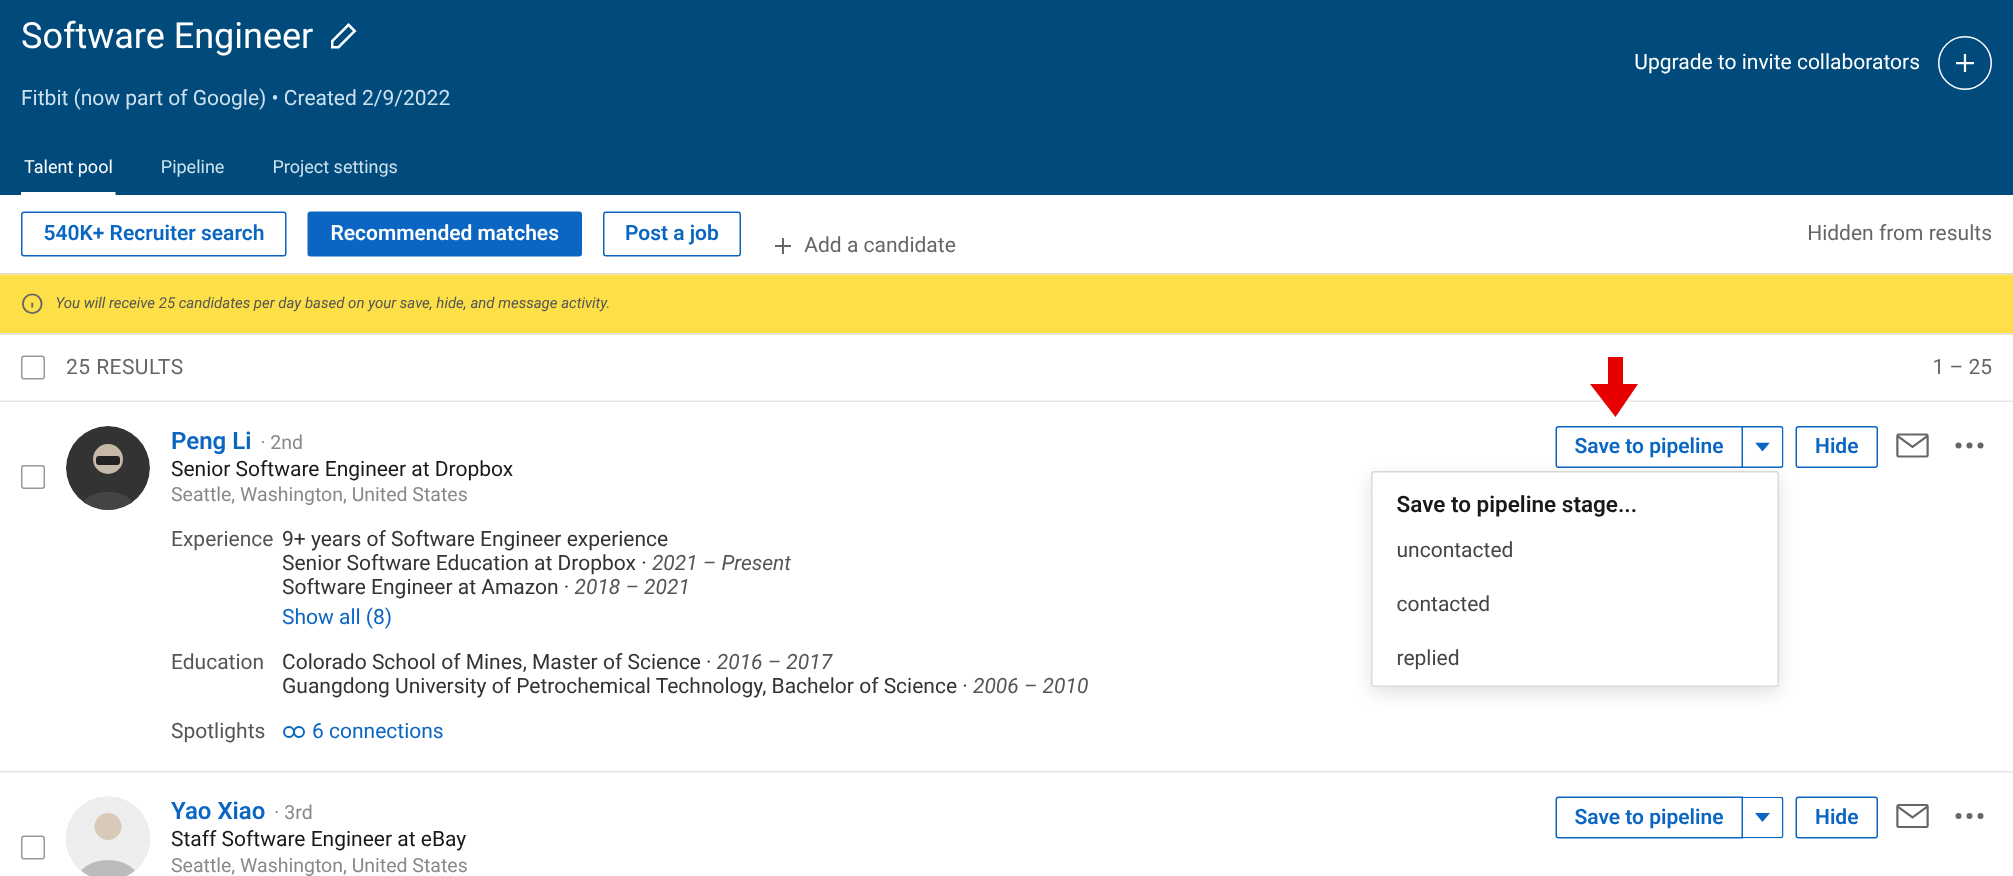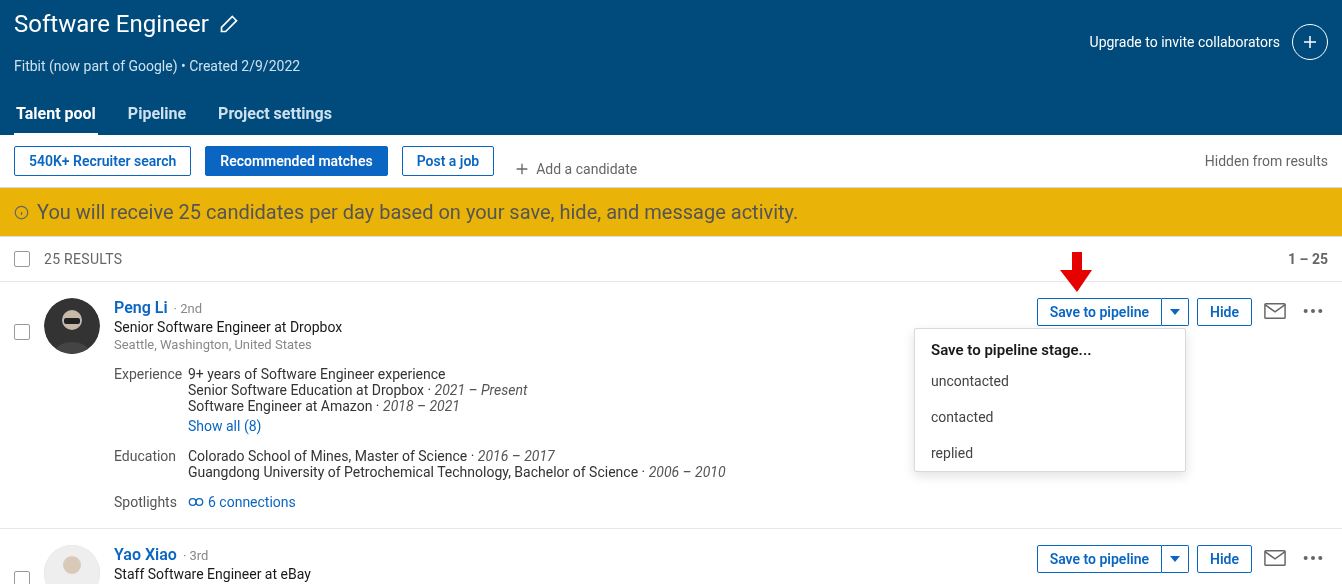--- a/index.html
+++ b/index.html
@@ -9,36 +9,36 @@
 .title-left { display: flex; flex-direction: column; gap: 16px; }
 .title-line { display: flex; align-items: center; gap: 10px; }
 .project-title { font-size: 24px; font-weight: 400; }
 .edit-icon { width: 20px; height: 20px; cursor: pointer; }
 .subtitle { font-size: 14px; color: #cde1ee; margin-top: 4px; }
 .upgrade-row { display: flex; align-items: center; gap: 12px; }
 .upgrade-text { font-size: 14px; }
 .plus-circle { width: 36px; height: 36px; border: 1.5px solid #fff; border-radius: 50%; display: flex; align-items: center; justify-content: center; cursor: pointer; }
 .plus-circle svg { width: 18px; height: 18px; }
 .tabs { display: flex; gap: 28px; margin-top: 22px; }
-.tab { padding: 8px 2px 10px 2px; font-size: 16px; font-weight: 700; color: #cde1ee; cursor: pointer; border-bottom: 2px solid transparent; text-align: center; }
+.tab { padding: 8px 2px 10px 2px; font-size: 12px; font-weight: 400; color: #cde1ee; cursor: pointer; border-bottom: 2px solid transparent; text-align: center; }
 .tab.active { color: #fff; border-bottom: 2px solid #fff; }
 .toolbar { display: flex; align-items: center; padding: 10px 14px; border-bottom: 1px solid #d9d9d9; gap: 14px; }
 .btn { padding: 6px 14px; font-size: 14px; border-radius: 2px; cursor: pointer; font-weight: 600; }
 .btn-outline { border: 1px solid #0a66c2; color: #0a66c2; background: #fff; }
 .btn-solid { border: 1px solid #0a66c2; background: #0a66c2; color: #fff; }
 .add-candidate { display: flex; align-items: center; gap: 6px; color: #666; cursor: pointer; margin-left: 6px; margin-top: 16px; }
 .add-candidate svg { width: 16px; height: 16px; }
 .spacer { flex: 1; }
 .hidden-results { color: #666; font-size: 14px; cursor: pointer; }
-.info-banner { background: #eab308; border-bottom: 1px solid #e0e0e0; padding: 12px 14px; display: flex; align-items: center; gap: 8px; color: #555; font-size: 20px; }
+.info-banner { background: #fde047; border-bottom: 1px solid #e0e0e0; padding: 12px 14px; display: flex; align-items: center; gap: 8px; color: #555; font-size: 10px; font-style: italic; }
 .info-banner svg { width: 15px; height: 15px; flex-shrink: 0; }
 .results-bar { display: flex; align-items: center; padding: 14px 14px; border-bottom: 1px solid #e6e6e6; }
 .checkbox { width: 16px; height: 16px; border: 1.5px solid #999; border-radius: 2px; cursor: pointer; flex-shrink: 0; }
 .results-count { margin-left: 14px; color: #666; font-size: 14px; letter-spacing: 0.3px; }
-.pagination { margin-left: auto; color: #666; font-size: 14px; font-weight: bold; }
+.pagination { margin-left: auto; color: #666; font-size: 14px; }
 .card { display: flex; padding: 16px 14px 18px 14px; border-bottom: 1px solid #e6e6e6; position: relative; }
 .card-check { margin-top: 26px; margin-right: 14px; }
 .avatar { width: 56px; height: 56px; border-radius: 50%; background: #d7d7d7; flex-shrink: 0; overflow: hidden; display:flex; align-items:center; justify-content:center;}
 .avatar svg { width: 56px; height: 56px; }
 .card-body { margin-left: 14px; flex: 1; }
 .name-line { display: flex; align-items: baseline; gap: 6px; }
 .name { color: #0a66c2; font-weight: 600; font-size: 16px; cursor: pointer; }
 .degree { color: #888; font-size: 13px; }
 .headline { font-size: 14px; margin-top: 2px; }
 .location { color: #888; font-size: 13px; margin-top: 2px; }

